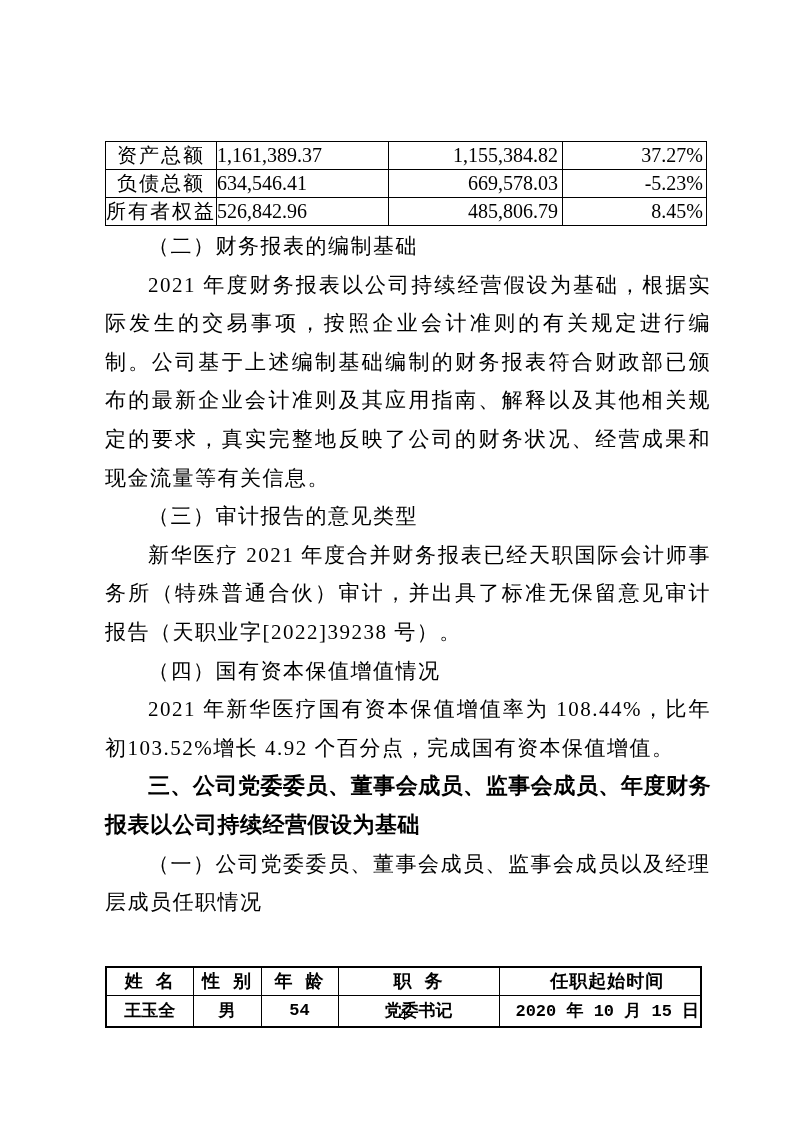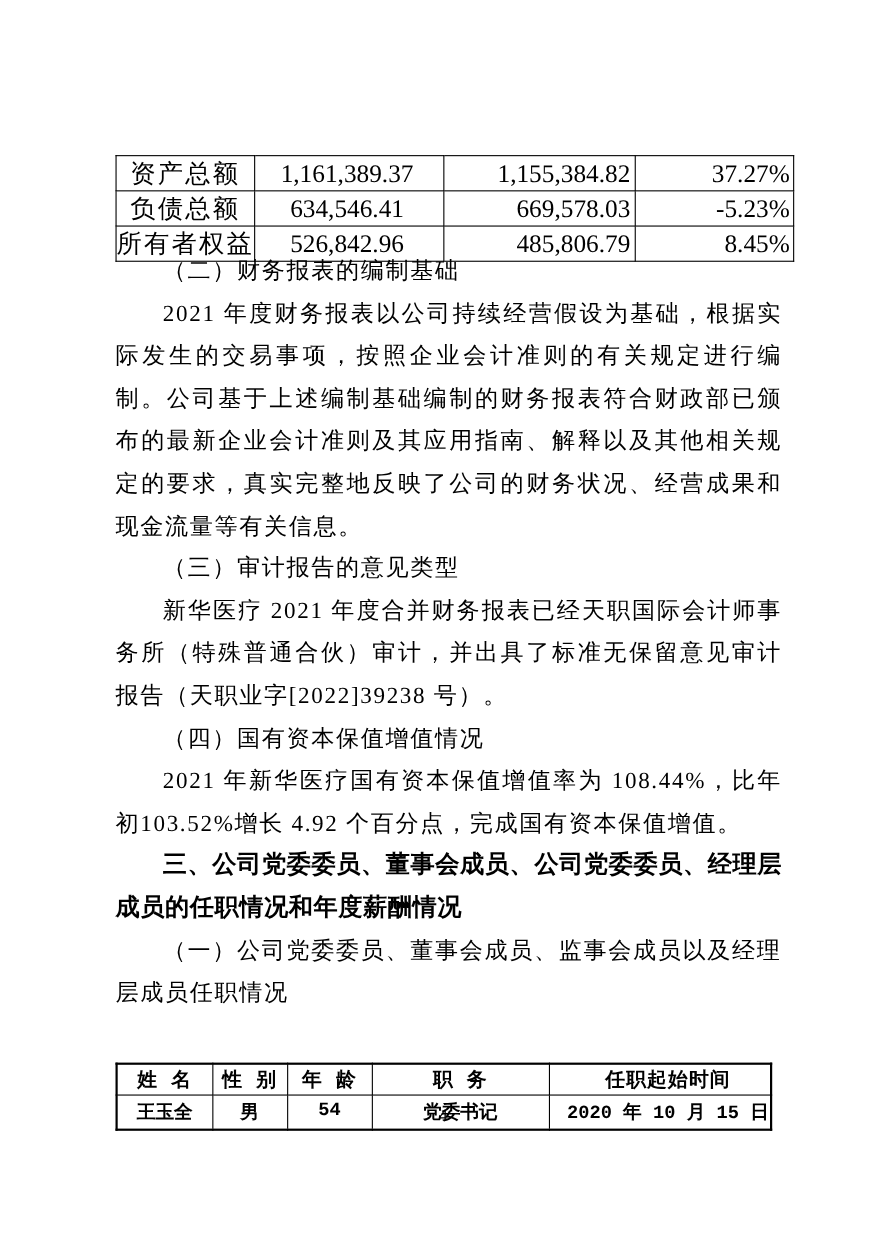--- a/index.html
+++ b/index.html
@@ -19,27 +19,27 @@
   .fin-table {
     position: absolute;
     top: 141px;
     left: 105px;
     border-collapse: collapse;
     table-layout: fixed;
   }
   .fin-table td {
     border: 1.5px solid #000;
     height: 28px;
-    font-size: 23px;
+    font-size: 20px;
     vertical-align: middle;
     overflow: hidden;
     white-space: nowrap;
   }
   .fin-table td.c-item   { width: 109px; text-align: center; letter-spacing: 2px; }
-  .fin-table td.c-cur    { width: 172px; text-align: center; padding-right: 4px; }
+  .fin-table td.c-cur    { width: 172px; text-align: left; padding-right: 4px; }
   .fin-table td.c-prev   { width: 174px; text-align: right; padding-right: 4px; }
   .fin-table td.c-change { width: 144px; text-align: right; padding-right: 3px; }
 
   
   .content {
     position: absolute;
     top: 227px;
     left: 105px;
     width: 606px;
     font-size: 21px;
@@ -121,21 +121,21 @@
     </tbody>
   </table>
 
   <div class="content">
     <p class="subheading">（二）财务报表的编制基础</p>
     <p class="para">2021 年度财务报表以公司持续经营假设为基础，根据实际发生的交易事项，按照企业会计准则的有关规定进行编制。公司基于上述编制基础编制的财务报表符合财政部已颁布的最新企业会计准则及其应用指南、解释以及其他相关规定的要求，真实完整地反映了公司的财务状况、经营成果和现金流量等有关信息。</p>
     <p class="subheading">（三）审计报告的意见类型</p>
     <p class="para">新华医疗 2021 年度合并财务报表已经天职国际会计师事务所（特殊普通合伙）审计，并出具了标准无保留意见审计报告（天职业字[2022]39238 号）。</p>
     <p class="subheading">（四）国有资本保值增值情况</p>
     <p class="para">2021 年新华医疗国有资本保值增值率为 108.44%，比年初103.52%增长 4.92 个百分点，完成国有资本保值增值。</p>
-    <p class="part-heading">三、公司党委委员、董事会成员、公司党委委员、经理层成员的任职情况和年度薪酬情况</p>
+    <p class="part-heading">三、公司党委委员、董事会成员、监事会成员、年度财务报表以公司持续经营假设为基础</p>
     <p class="subheading">（一）公司党委委员、董事会成员、监事会成员以及经理层成员任职情况</p>
   </div>
 
   <table class="staff-table">
     <thead>
       <tr>
         <th class="c-name">姓 名</th>
         <th class="c-sex">性 别</th>
         <th class="c-age">年 龄</th>
         <th class="c-title">职 务</th>

